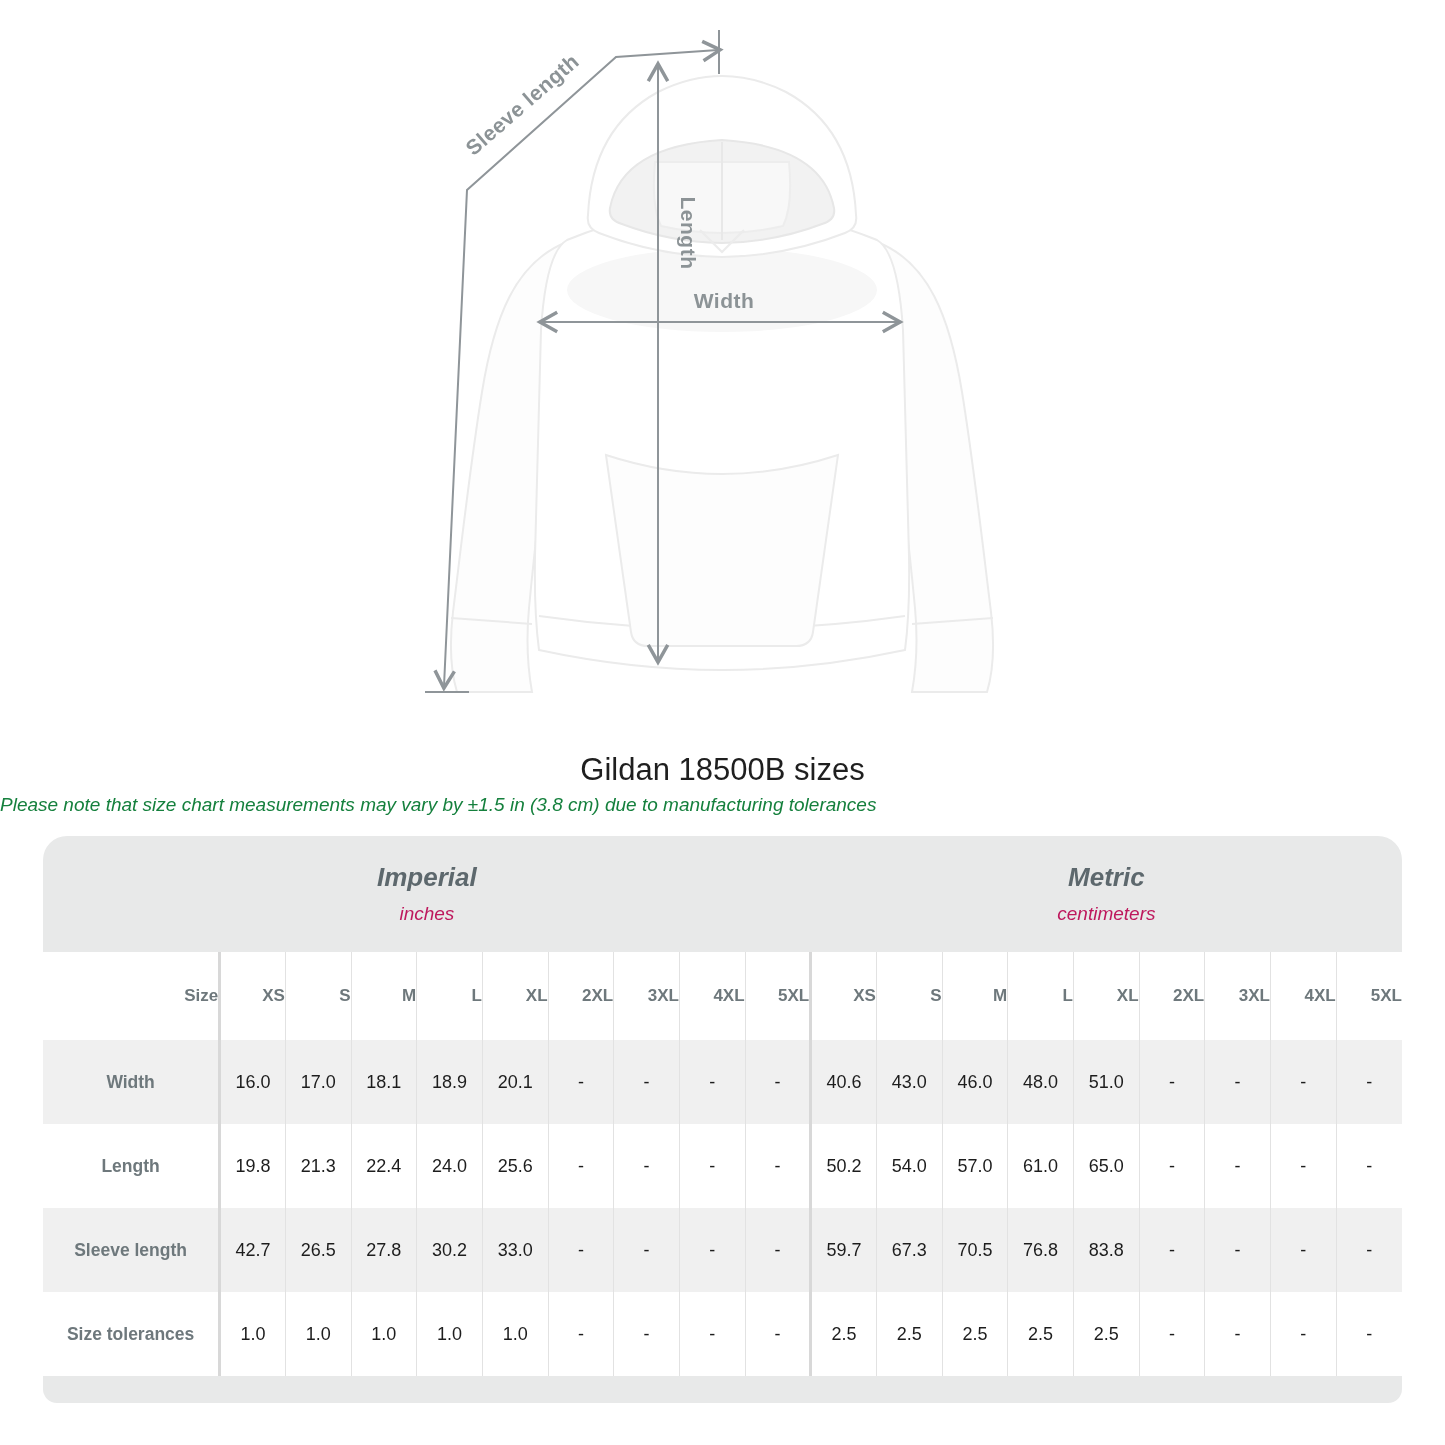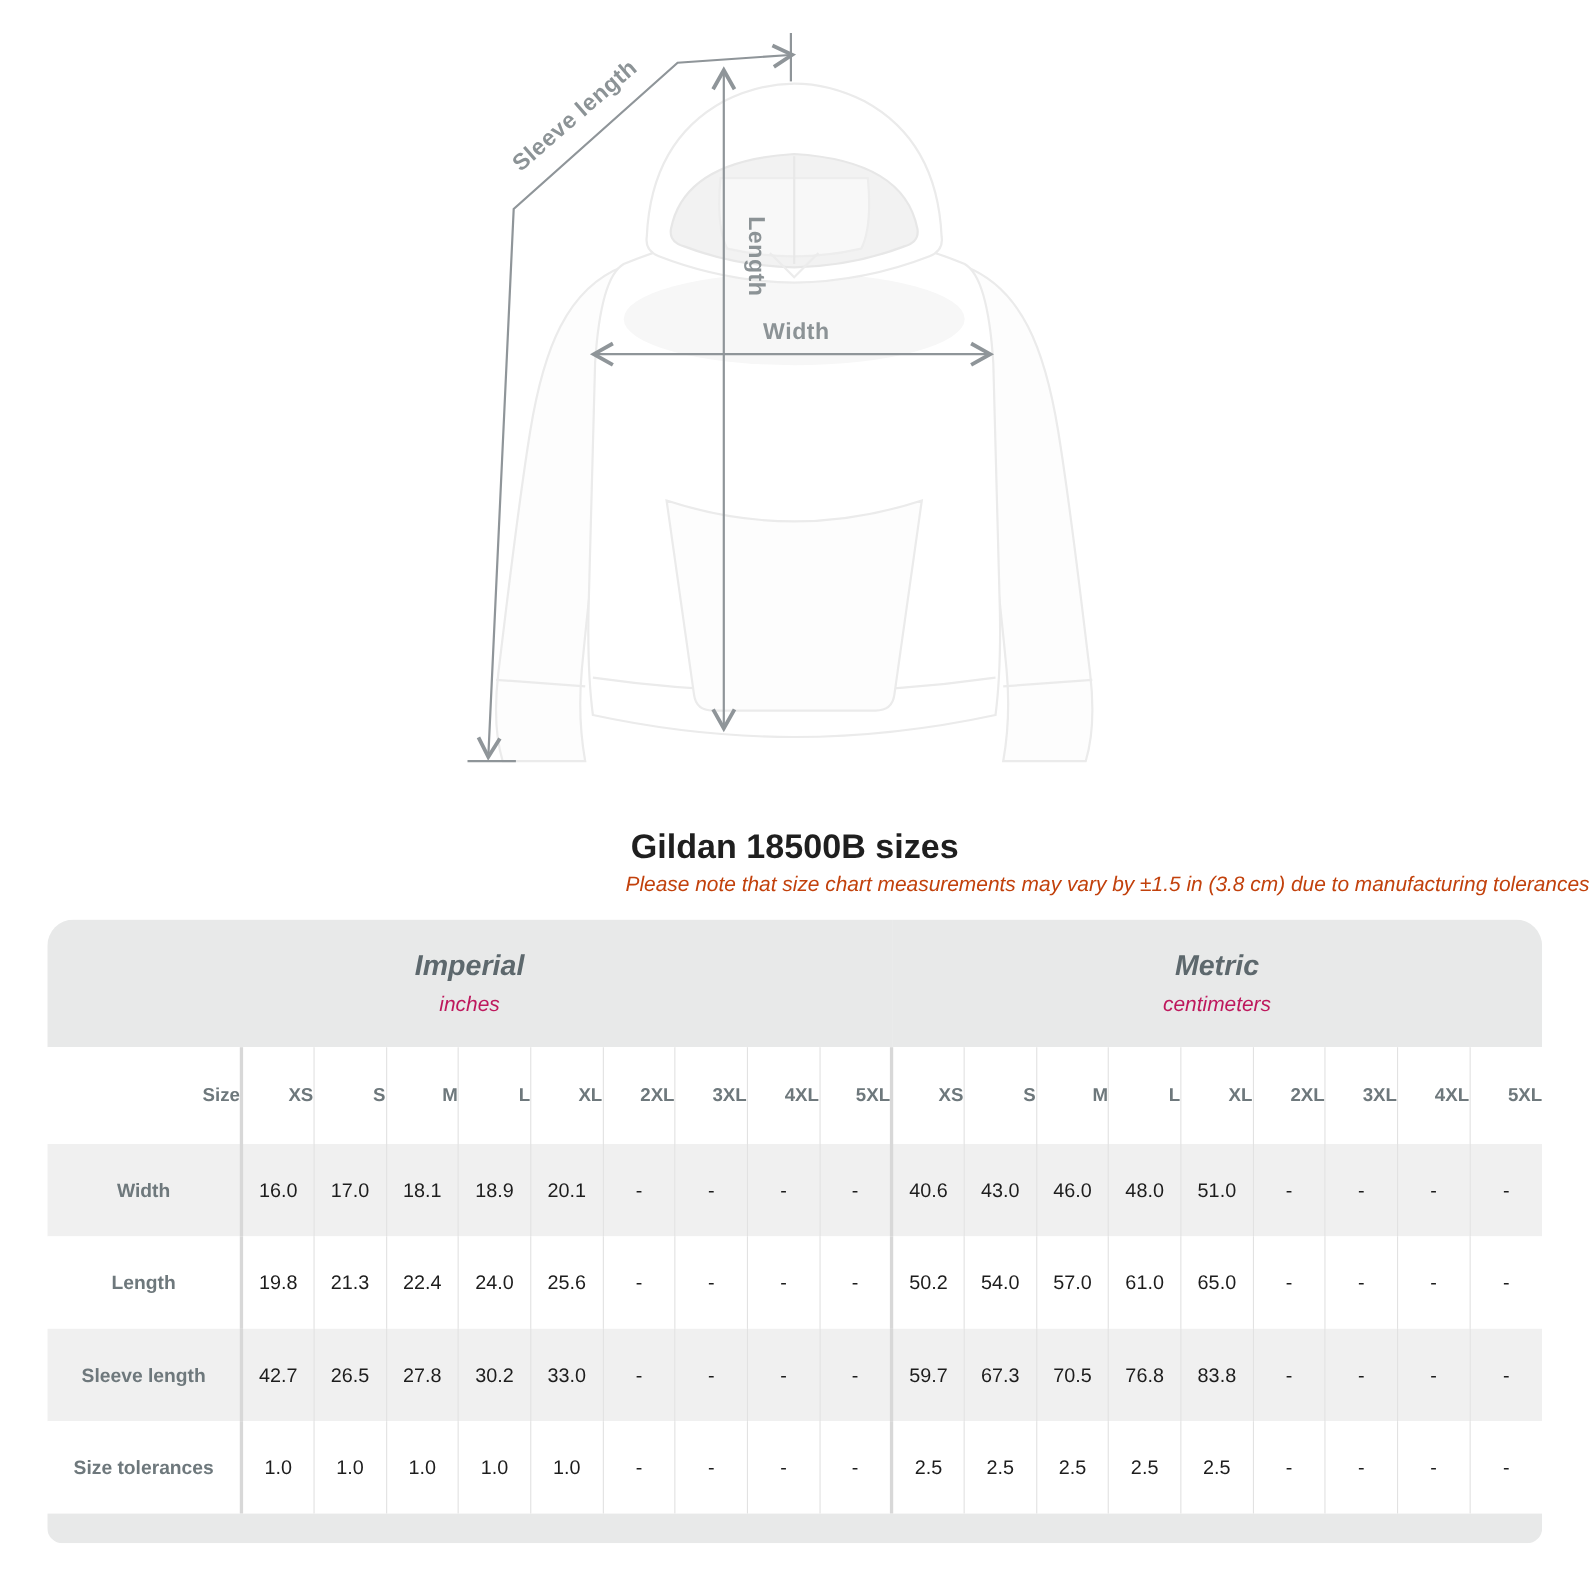--- a/index.html
+++ b/index.html
@@ -22,29 +22,29 @@
   .dim-label {
     fill: #8c9396;
     font-size: 21px;
     font-weight: bold;
     letter-spacing: 0.5px;
   }
   h1.title {
     margin: 10px 0 6px 0;
     text-align: center;
     font-size: 31px;
-    font-weight: bold;
+    font-weight: normal;
     color: #1f1f1f;
   }
   p.subtitle {
     margin: 0 0 20px 0;
-    text-align: right;
+    text-align: left;
     font-style: italic;
     font-size: 19px;
-    color: #c2410c;
+    color: #15803d;
   }
   .table-wrap {
     margin: 0 43px;
     border-radius: 24px 24px 14px 14px;
     overflow: hidden;
     background: #ffffff;
   }
   table.size-table {
     width: 100%;
     border-collapse: collapse;

